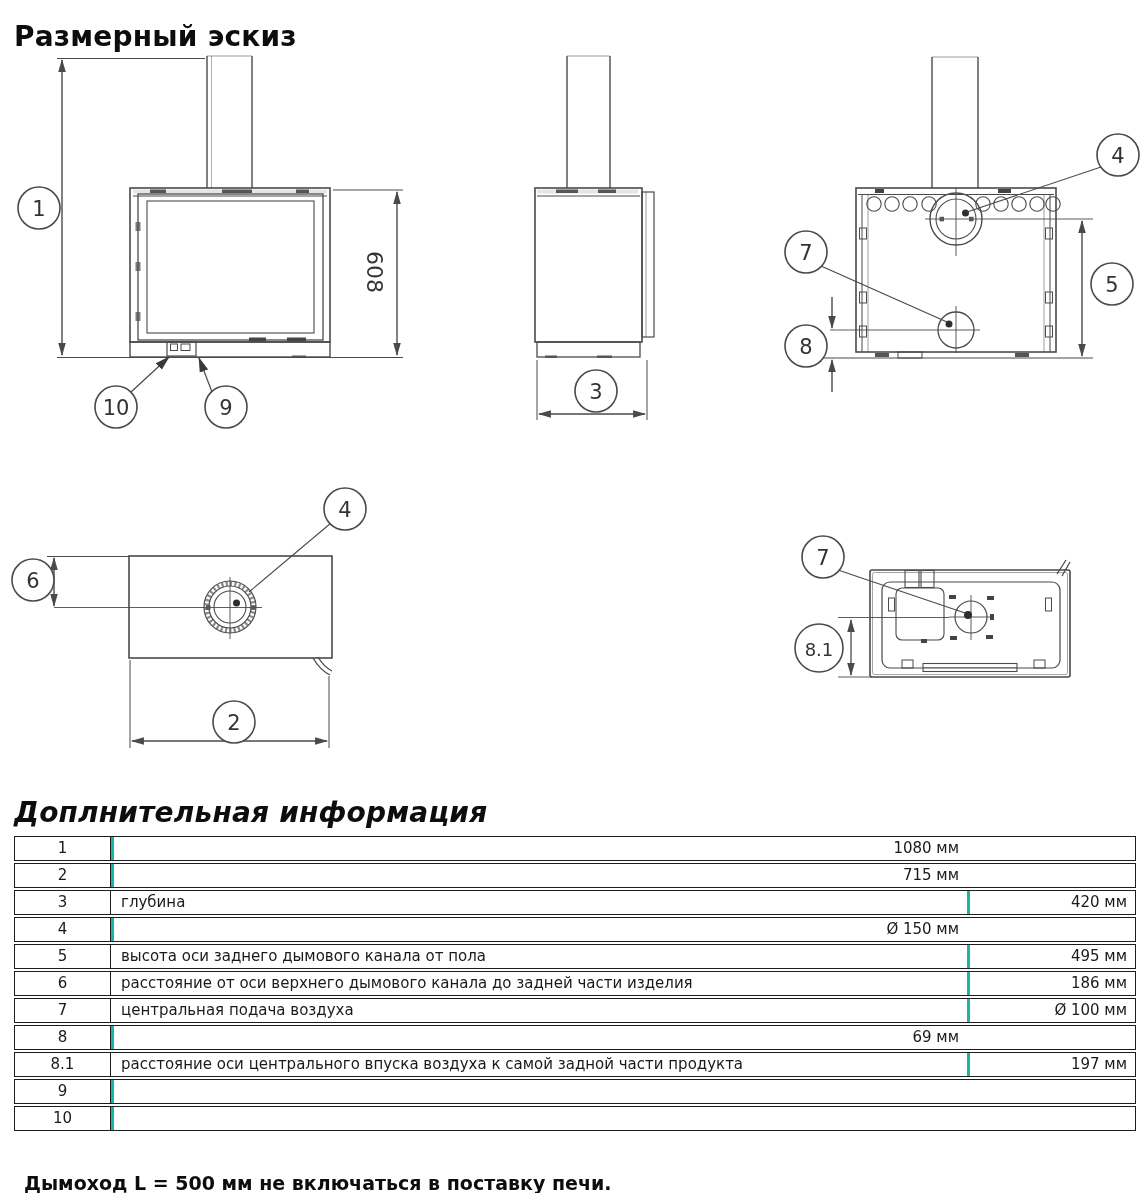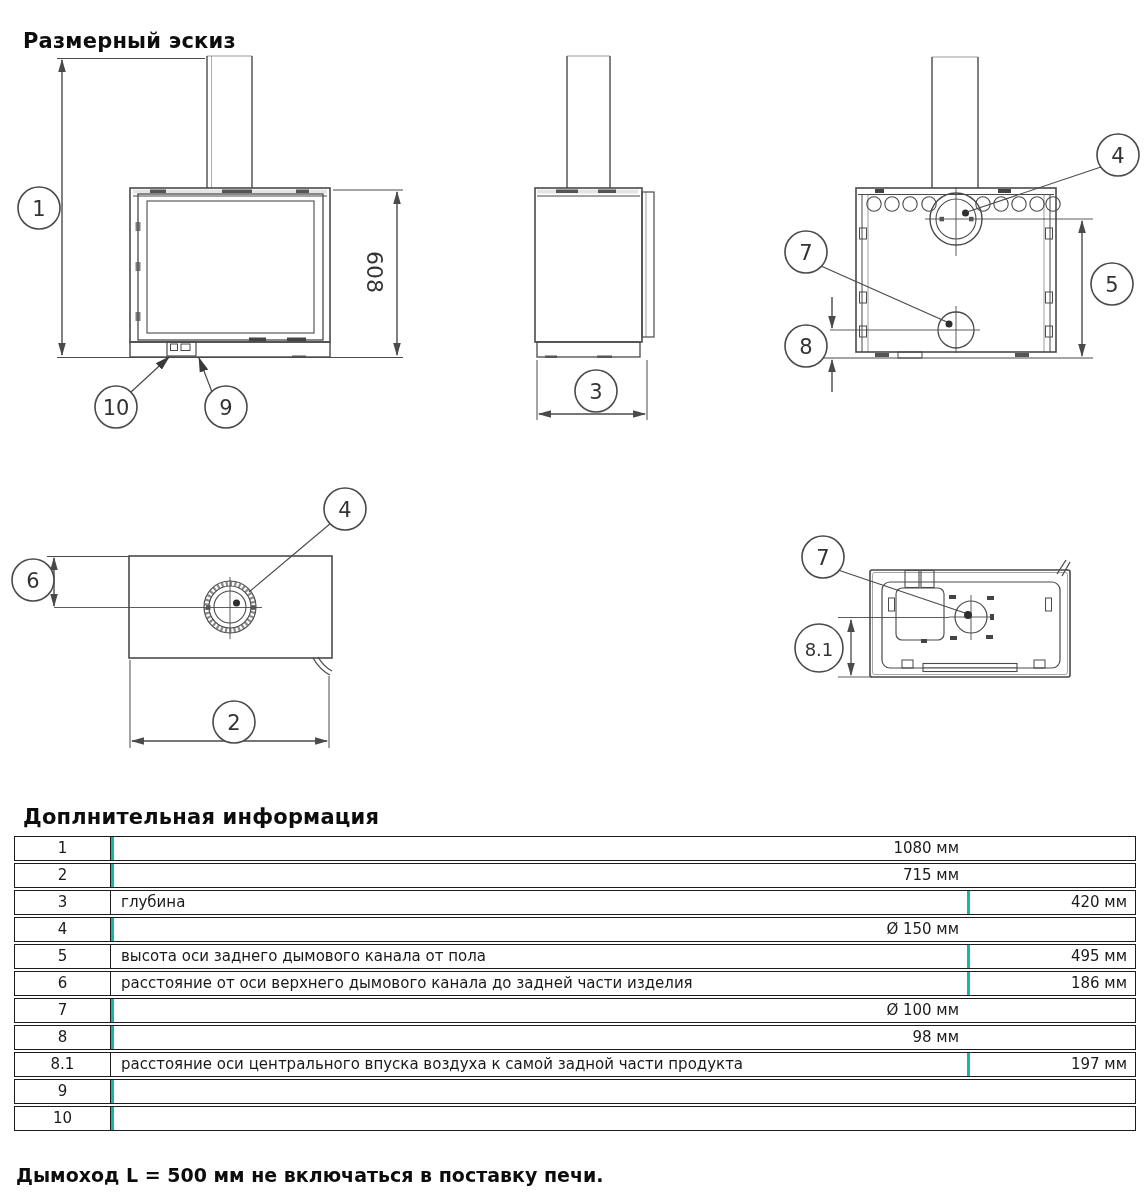--- a/index.html
+++ b/index.html
@@ -1,31 +1,31 @@
 <!DOCTYPE html>
 <html><head>
 <meta charset="utf-8">
 <style>
   html,body{margin:0;padding:0;background:#fff;}
   .page{position:relative;width:1148px;height:1193px;background:#fff;overflow:hidden;
         font-family:"DejaVu Sans",sans-serif;color:#111;}
-  .h-title{position:absolute;left:12px;margin:11px;font-size:21px;font-weight:bold;
+  .h-title{position:absolute;left:12px;margin:2px;font-size:28px;font-weight:bold;
            letter-spacing:0.2px;color:#0d0d0d;font-family:"DejaVu Sans",sans-serif;}
   #title-sketch{top:18px;}
-  #title-info{top:794px;}
+  #title-info{top:794px;font-style:italic;}
   #drawing{position:absolute;left:0;top:0;}
   svg line,svg rect.o,svg circle.o,svg path.o{stroke:#4a4a4a;fill:none;}
   .info-table{position:absolute;left:14px;top:836px;width:1122px;}
   .t-row{display:grid;grid-template-columns:96px 1fr 168px;height:23px;
          border:1.5px solid #1c1c1c;margin-bottom:2px;background:#fff;}
   .cell{font-size:15px;line-height:23px;color:#1a1a1a;white-space:nowrap;overflow:hidden;}
   .cell-num{text-align:center;border-right:1.5px solid #1c1c1c;}
   .cell-desc{padding-left:10px;}
   .cell-value{text-align:right;padding-right:8px;border-left:3px solid #14b8a6;}
-  #note{position:absolute;left:12px;top:1160px;margin:4px;font-size:19px;font-weight:bold;color:#0d0d0d;}
+  #note{position:absolute;left:12px;top:1160px;margin:12px;font-size:19px;font-weight:bold;color:#0d0d0d;}
   text.callout{font-size:21px;fill:#333;text-anchor:middle;dominant-baseline:central;}
   text.callout-sm{font-size:18px;fill:#333;text-anchor:middle;dominant-baseline:central;}
   text.dimtxt{font-size:22px;fill:#333;text-anchor:middle;dominant-baseline:central;}
   circle.bubble{stroke:#4a4a4a;stroke-width:1.6;fill:#fff;}
 </style>
 </head>
 <body>
 
 <div class="page">
 
@@ -302,25 +302,26 @@
       <div class="cell cell-desc">высота оси заднего дымового канала от пола</div>
       <div class="cell cell-value">495 мм</div>
     </div>
     <div class="t-row">
       <div class="cell cell-num">6</div>
       <div class="cell cell-desc">расстояние от оси верхнего дымового канала до задней части изделия</div>
       <div class="cell cell-value">186 мм</div>
     </div>
     <div class="t-row">
       <div class="cell cell-num">7</div>
+      <div class="cell cell-desc">центральная подача воздуха</div>
       <div class="cell cell-value">Ø 100 мм</div>
     </div>
     <div class="t-row">
       <div class="cell cell-num">8</div>
-      <div class="cell cell-value">98 мм</div>
+      <div class="cell cell-value">69 мм</div>
     </div>
     <div class="t-row">
       <div class="cell cell-num">8.1</div>
       <div class="cell cell-desc">расстояние оси центрального впуска воздуха к самой задной части продукта</div>
       <div class="cell cell-value">197 мм</div>
     </div>
     <div class="t-row">
       <div class="cell cell-num">9</div>
       <div class="cell cell-value"></div>
     </div>

